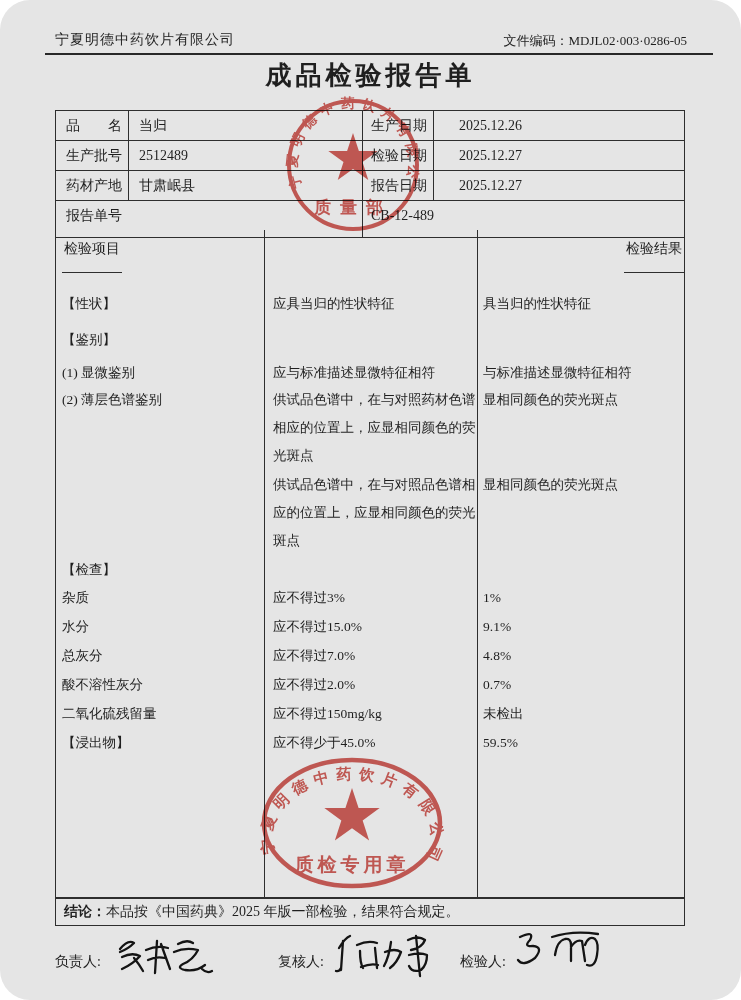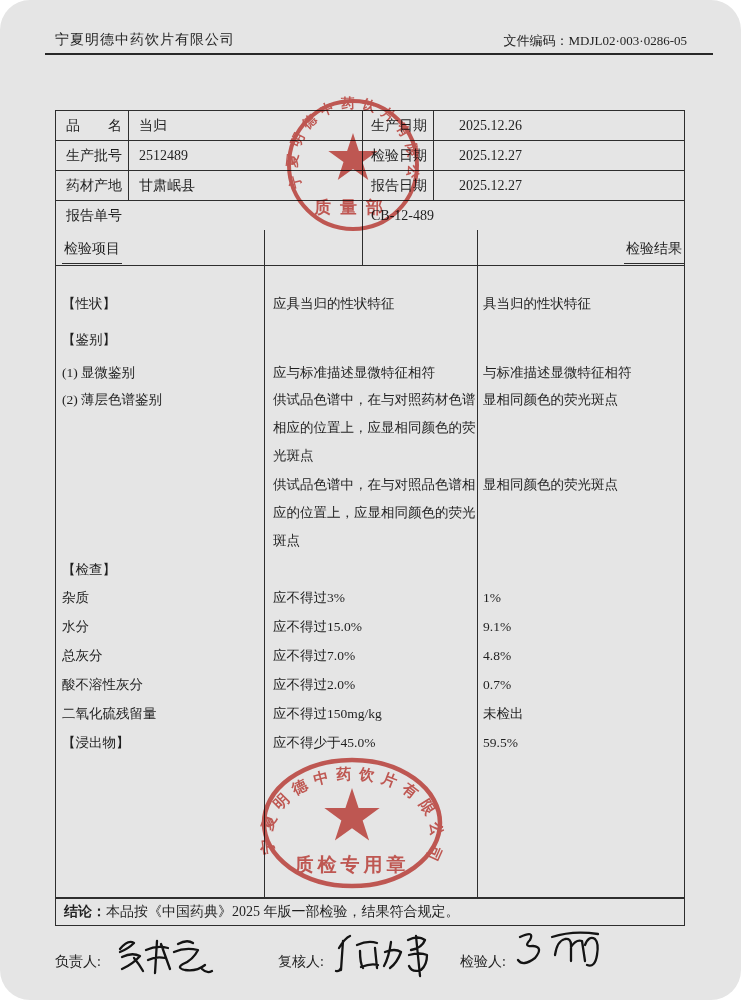--- a/index.html
+++ b/index.html
@@ -8,35 +8,35 @@
     font-family:"Liberation Serif","DejaVu Serif",serif;
     color:#1f1f1f;overflow:hidden;border-radius:30px;
   }
   .abs{position:absolute;}
   
   .company{left:55px;top:31px;font-size:14px;letter-spacing:1px;}
   .filecode{right:54px;top:32px;font-size:13px;}
   .hrule{left:45px;top:53px;width:668px;height:2px;background:#282828;}
   .title{left:0;right:0;top:58px;text-align:center;font-size:26px;font-weight:bold;letter-spacing:4px;}
   
-  .infotable{left:55px;top:110px;width:630px;height:156px;border:1.6px solid #2e2e2e;box-sizing:border-box;}
+  .infotable{left:55px;top:110px;width:630px;height:128px;border:1.6px solid #2e2e2e;box-sizing:border-box;}
   .iline{position:absolute;background:#2e2e2e;}
   .ih1{left:0;top:29px;width:100%;height:1.2px;}
   .ih2{left:0;top:59px;width:100%;height:1.2px;}
   .ih3{left:0;top:89px;width:100%;height:1.2px;}
   .iv1{left:72px;top:0;width:1.2px;height:89px;}
   .iv2{left:306px;top:0;width:1.2px;height:100%;}
   .iv3{left:377px;top:0;width:1.2px;height:89px;}
   .icell{position:absolute;height:29px;line-height:29px;font-size:14px;white-space:nowrap;}
   
   .maintable{left:55px;top:230px;width:630px;height:668px;border:1.6px solid #2e2e2e;border-top:none;box-sizing:border-box;}
   .mv1{left:208px;top:0;width:1.2px;height:100%;}
   .mv2{left:421px;top:0;width:1.2px;height:100%;}
   .mhead{position:absolute;top:10px;font-size:14px;}
-  .mhead span{border-bottom:1.2px solid #2e2e2e;padding:0 2px 7px 2px;}
+  .mhead span{border-bottom:1.2px solid #2e2e2e;padding:0 2px 16px 2px;}
   .mh1{left:6px;}
   .mh2{left:209px;width:212px;text-align:center;}
   .mh3{left:422px;width:206px;text-align:right;}
   .mrow{position:absolute;left:0;width:100%;height:0;}
   .c1{position:absolute;left:6px;top:0;width:196px;font-size:13.5px;line-height:28px;white-space:pre-line;}
   .c2{position:absolute;left:217px;top:0;width:206px;font-size:13.5px;line-height:28px;white-space:pre-line;}
   .c3{position:absolute;left:427px;top:0;width:198px;font-size:13.5px;line-height:28px;white-space:pre-line;}
   
   .conclusion{left:55px;top:898px;width:630px;height:28px;border:1.6px solid #2e2e2e;box-sizing:border-box;
     line-height:25px;font-size:14px;padding-left:8px;white-space:nowrap;}
@@ -50,20 +50,21 @@
   .stamp{position:absolute;opacity:0.85;mix-blend-mode:multiply;}
 </style>
 </head>
 <body>
 
 <div class="page">
 
   <div class="abs company">宁夏明德中药饮片有限公司</div>
   <div class="abs filecode">文件编码：MDJL02·003·0286-05</div>
   <div class="abs hrule"></div>
+  <div class="abs title">成品检验报告单</div>
 
   <div class="abs infotable">
     <div class="iline ih1"></div>
     <div class="iline ih2"></div>
     <div class="iline ih3"></div>
     <div class="iline iv1"></div>
     <div class="iline iv2"></div>
     <div class="iline iv3"></div>
 
     <div class="icell" style="left:10px;top:0;">品　　名</div>

